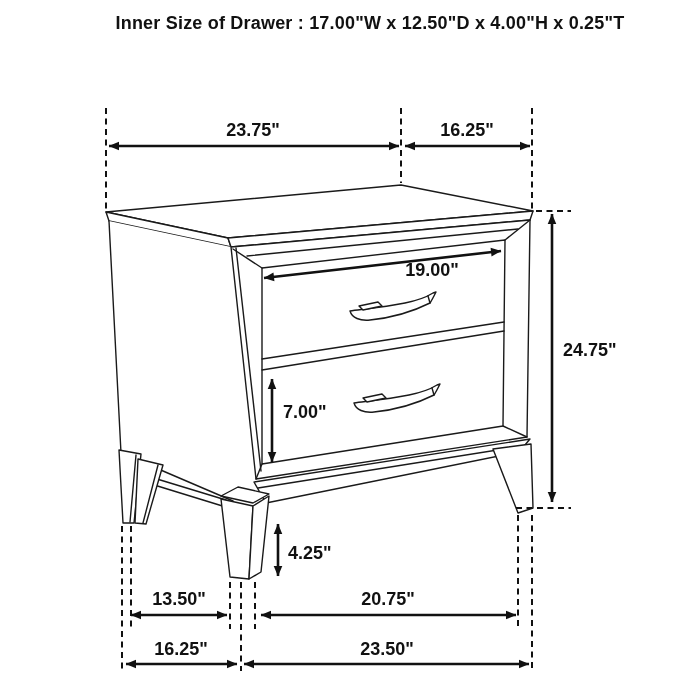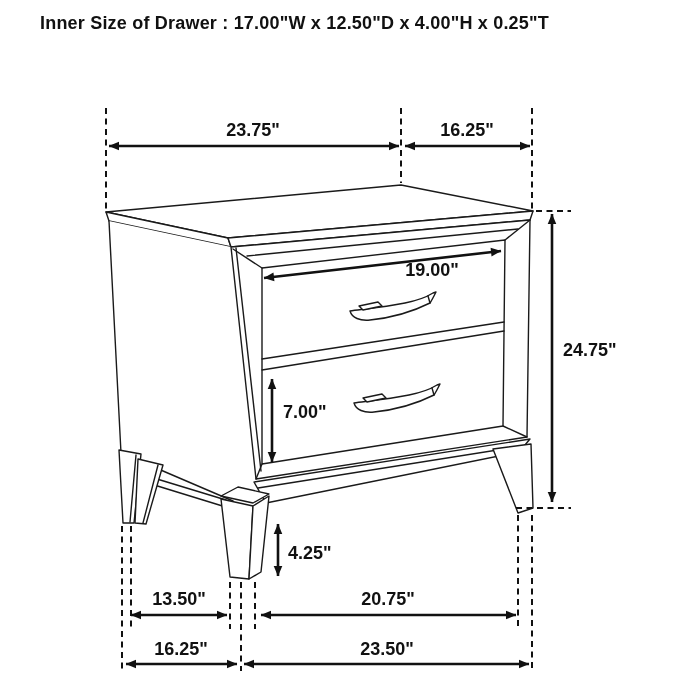--- a/index.html
+++ b/index.html
@@ -4,21 +4,21 @@
 <style>
   html,body{margin:0;padding:0;}
   body{
     width:700px;height:700px;position:relative;overflow:hidden;
     background:#ffffff;
     font-family:"Liberation Sans","DejaVu Sans",sans-serif;
   }
   .stage{position:absolute;left:0;top:0;width:700px;height:700px;}
   svg{position:absolute;left:0;top:0;}
   .title{
-    position:absolute;left:0;right:0;top:13px;text-align:left;
+    position:absolute;left:0;right:0;top:13px;text-align:center;
     font-size:18px;font-weight:bold;color:#111;letter-spacing:.2px;margin-left:40px;
   }
   .dim-label{
     position:absolute;font-size:18px;font-weight:bold;color:#111;
     white-space:nowrap;
   }
   .c{transform:translate(-50%,-50%);}  
   .l{transform:translate(0,-50%);}     
   
   .ln{stroke:#1a1a1a;stroke-width:1.4;fill:none;stroke-linejoin:round;stroke-linecap:round;}

